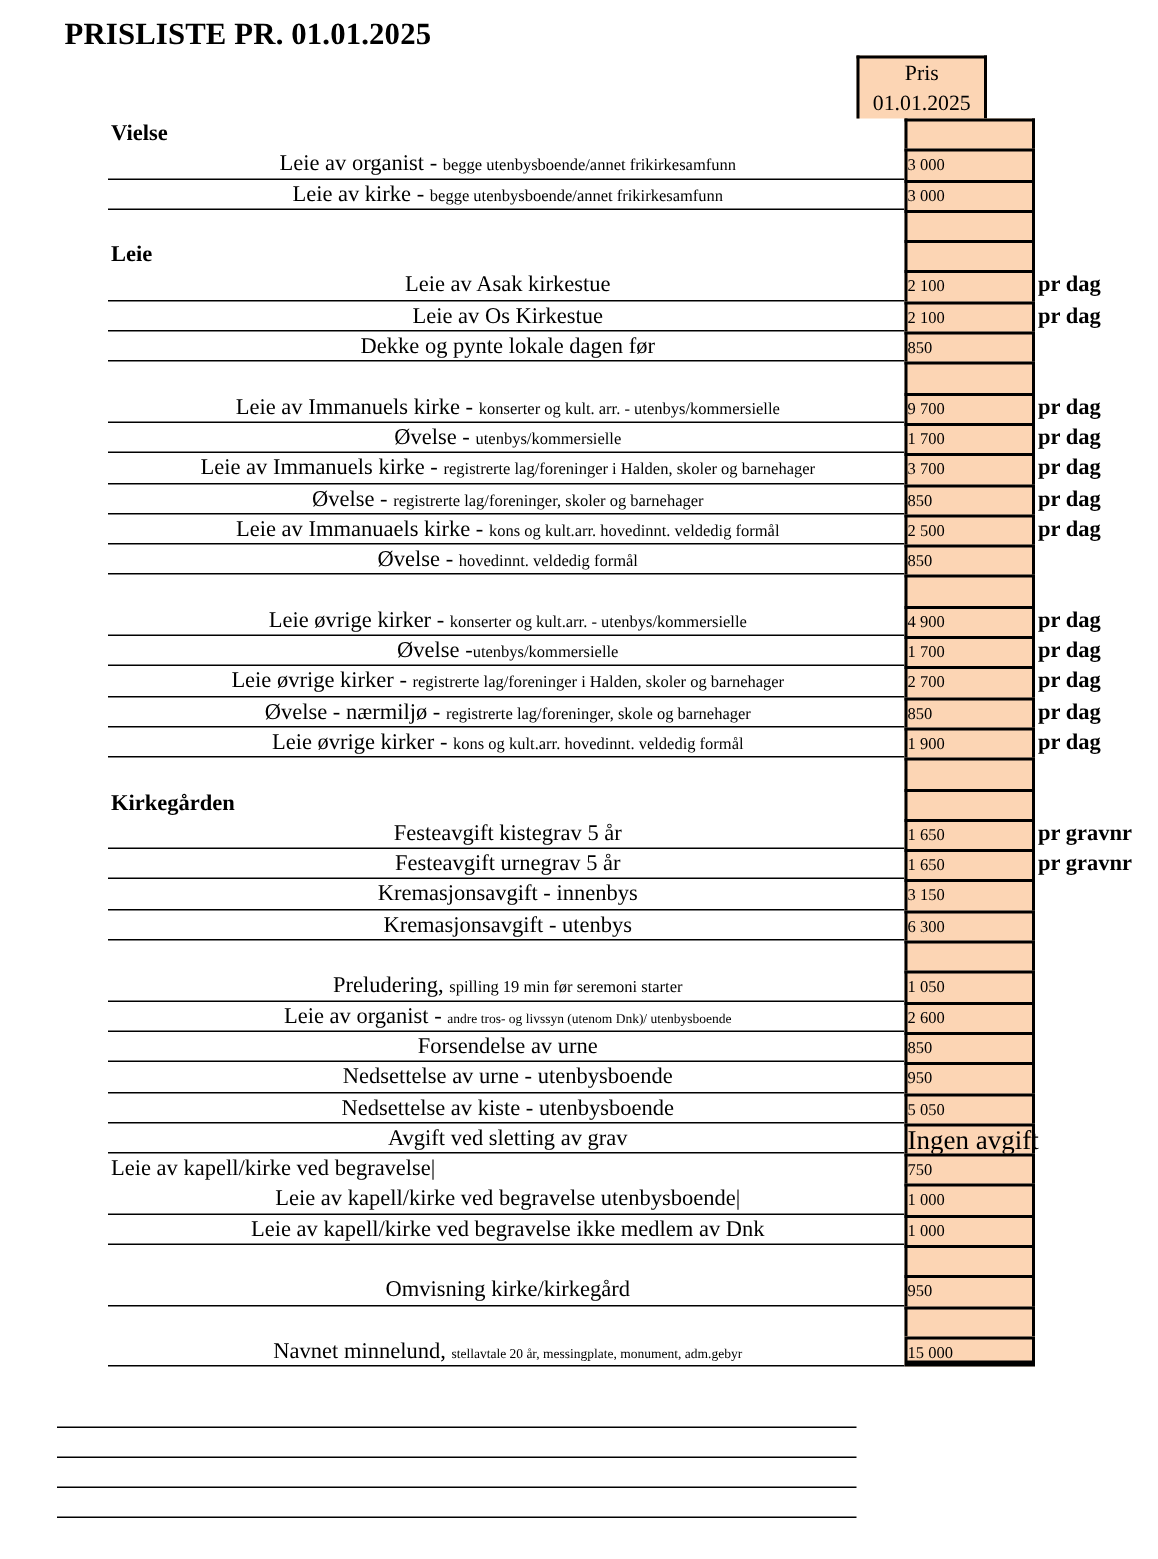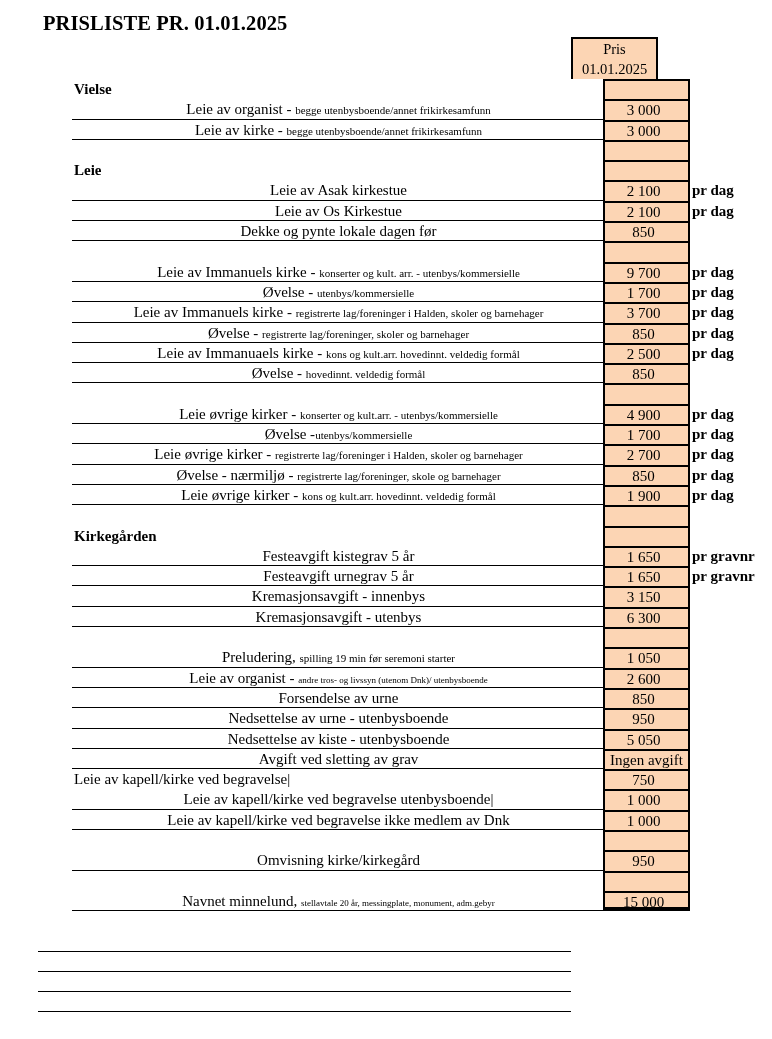--- a/index.html
+++ b/index.html
@@ -28,24 +28,24 @@
     font-size: 15px; line-height: 20px; white-space: nowrap; overflow: hidden;
   }
   .row .label.line { border-bottom: 1.5px solid #000; text-align: center; }
   .row .label.section { font-weight: bold; }
   .row .label .small { font-size: 11px; }
   .row .label .tiny { font-size: 9px; }
   .row .price {
     position: absolute; left: 531px; top: 0; width: 87px; height: 20.3px;
     box-sizing: border-box; background: #fcd5b4;
     border-left: 2px solid #000; border-right: 2px solid #000; border-top: 2px solid #000;
-    text-align: center; padding-right: 6px;
-    font-size: 15px; line-height: 18px; white-space: nowrap;
-  }
-  .row .price.text { text-align: center; padding-right: 0; font-size: 15px; }
+    text-align: left; padding-right: 6px;
+    font-size: 11px; line-height: 18px; white-space: nowrap;
+  }
+  .row .price.text { text-align: center; padding-right: 0; font-size: 18px; }
   .row.last .price { border-bottom: 4px solid #000000; }
   .row .unit {
     position: absolute; left: 620px; top: 0; font-size: 15px; line-height: 20px; white-space: nowrap; font-weight: bold;
   }
   .blank-line {
     position: absolute; left: 38px; width: 533px; height: 0; border-top: 1.5px solid #000;
   }
 </style>
 </head>
 <body>

